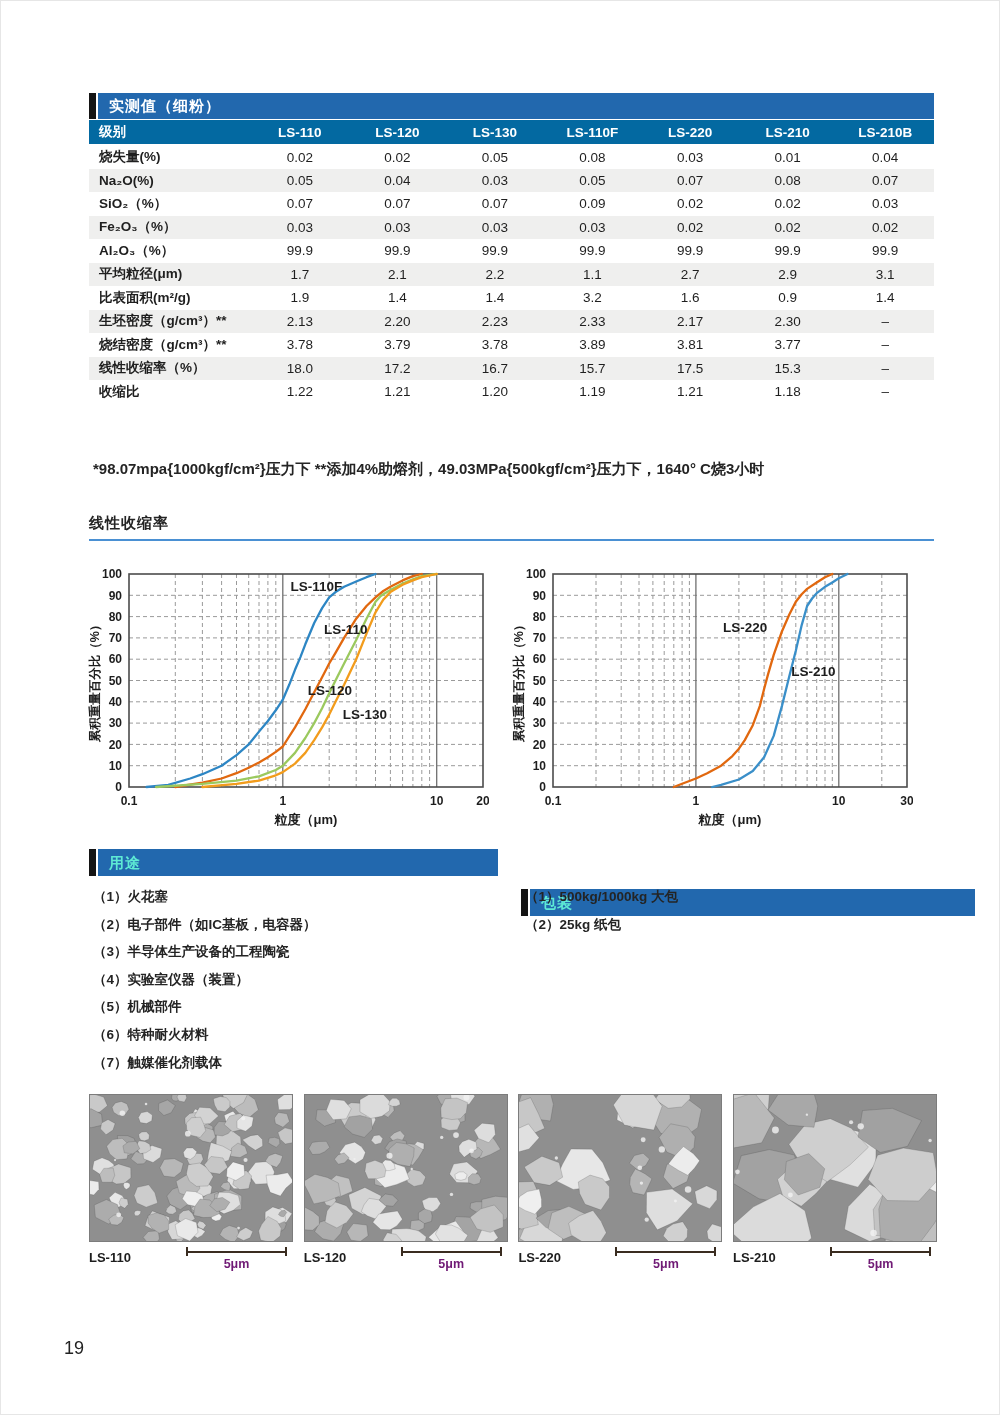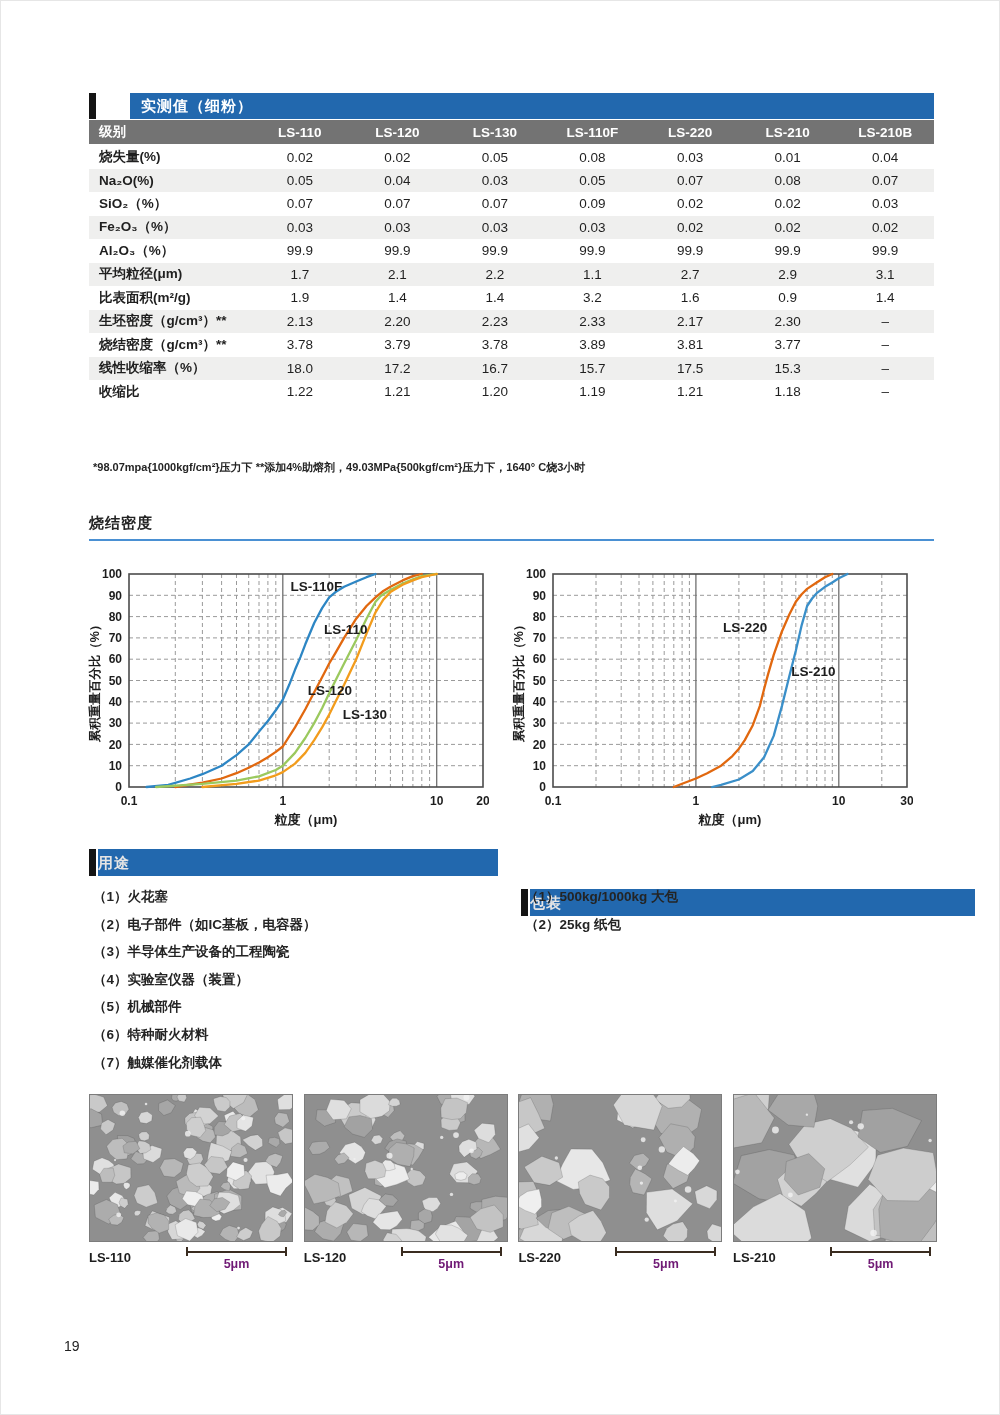--- a/index.html
+++ b/index.html
@@ -3,36 +3,36 @@
 <meta charset="utf-8">
 <style>
   * { margin:0; padding:0; box-sizing:border-box; }
   html,body { background:#ffffff; }
   body { font-family:"Liberation Sans","DejaVu Sans",sans-serif; color:#1e1e1e; }
   .page { position:relative; width:1000px; height:1415px; background:#fff; border:1px solid #e6e6e6; overflow:hidden; }
 
   
   .bar { position:absolute; display:flex; height:27px; }
   .bar .accent { width:7px; background:#141414; margin-right:2px; }
-  .bar .fill { flex:1; background:#2268ae; color:#e5e5e5; font-size:15px; font-weight:bold; line-height:27px; letter-spacing:1px; }
+  .bar .fill { flex:1; background:#2268ae; color:#5eead4; font-size:15px; font-weight:bold; line-height:27px; padding-left:11px; letter-spacing:1px; }
 
   
   .table-wrap { position:absolute; left:88px; top:92px; width:845px; }
   .table-wrap .tbar { position:relative; display:flex; height:26px; }
   .table-wrap .tbar .accent { width:7px; background:#141414; margin-right:2px; }
-  .table-wrap .tbar .fill { flex:1; background:#2268ae; color:#fff; font-size:15px; font-weight:bold; line-height:26px; padding-left:11px; letter-spacing:1px;margin-left:32px; }
+  .table-wrap .tbar .fill { flex:1; background:#2268ae; color:#fff; font-size:15px; font-weight:bold; line-height:26px; padding-left:11px; letter-spacing:1px; }
   table.spec { width:100%; border-collapse:collapse; table-layout:fixed; margin-top:1px; }
-  table.spec thead tr { height:25px; background:#737373; }
+  table.spec thead tr { height:25px; background:#0369a1; }
   table.spec th { color:#ffffff; font-size:13.5px; font-weight:600; text-align:center; border-bottom:2px solid #fff; }
   table.spec th.lab { text-align:left; padding-left:10px; }
   table.spec tbody tr { height:23.5px; }
   table.spec tbody tr:nth-child(even) { background:#efefee; }
   table.spec td { font-size:13.5px; color:#1f1f1f; text-align:center; border-bottom:1px solid #fff; padding:0; }
   table.spec td.lab { text-align:left; padding-left:10px; font-weight:600; }
-  .footnote { position:absolute; left:92px; top:459px; font-size:11px; font-weight:600; color:#242424; }
+  .footnote { position:absolute; left:92px; top:459px; font-size:15px; font-weight:600; color:#242424; }
 
   
   .dist-title { position:absolute; left:88px; top:513px; font-size:15px; font-weight:bold; color:#242424; letter-spacing:1px; }
   .dist-rule { position:absolute; left:88px; top:538px; width:845px; height:2px; background:#4a90d3; }
   .chart { position:absolute; }
   #chart-left { left:86px; top:556px; }
   #chart-right { left:510px; top:556px; }
 
   
   .plain-list { position:absolute; list-style:none; font-size:13.5px; font-weight:600; color:#242424; }
@@ -43,21 +43,21 @@
   
   .sem-fig { position:absolute; top:1093px; width:204px; }
   .sem-fig svg { display:block; width:204px; height:148px; background:#8f8f8f; border:1px solid #7c7c7c; }
   .sem-cap { position:relative; height:30px; margin-top:5px; }
   .sem-label { position:absolute; left:0; top:3px; font-size:13px; font-weight:600; color:#1d1d1d; }
   .scalebar { position:absolute; left:97px; top:0; width:101px; }
   .sb-line { height:9px; border-left:2px solid #3a2c20; border-right:2px solid #3a2c20;
              background:linear-gradient(#3a2c20,#3a2c20) center / 100% 2px no-repeat; }
   .sb-text { text-align:center; font-size:12.5px; font-weight:600; color:#701a75; margin-top:1px; }
 
-  .page-num { position:absolute; left:63px; top:1337px; font-size:14px; color:#222; }
+  .page-num { position:absolute; left:63px; top:1337px; font-size:18px; color:#222; }
 </style>
 </head>
 <body>
 
 <div class="page">
 
   <div class="table-wrap">
     <div class="tbar">
       <span class="accent"></span>
       <span class="fill">实测值（细粉）</span>
@@ -187,21 +187,21 @@
             <td>1.19</td>
             <td>1.21</td>
             <td>1.18</td>
             <td>–</td>
           </tr>
         </tbody>
     </table>
   </div>
   <div class="footnote">*98.07mpa{1000kgf/cm²}压力下 **添加4%助熔剂，49.03MPa{500kgf/cm²}压力下，1640° C烧3小时</div>
 
-  <div class="dist-title">烧结密度</div>
+  <div class="dist-title">线性收缩率</div>
   <div class="dist-rule"></div>
   <svg id="chart-left" class="chart" width="402" height="272" viewBox="0 0 402 272">
       <line x1="42" x2="396" y1="208.7" y2="208.7" stroke="#9a9a9a" stroke-width="1" stroke-dasharray="4,3"></line>
       <line x1="42" x2="396" y1="187.4" y2="187.4" stroke="#9a9a9a" stroke-width="1" stroke-dasharray="4,3"></line>
       <line x1="42" x2="396" y1="166.1" y2="166.1" stroke="#9a9a9a" stroke-width="1" stroke-dasharray="4,3"></line>
       <line x1="42" x2="396" y1="144.8" y2="144.8" stroke="#9a9a9a" stroke-width="1" stroke-dasharray="4,3"></line>
       <line x1="42" x2="396" y1="123.5" y2="123.5" stroke="#9a9a9a" stroke-width="1" stroke-dasharray="4,3"></line>
       <line x1="42" x2="396" y1="102.2" y2="102.2" stroke="#9a9a9a" stroke-width="1" stroke-dasharray="4,3"></line>
       <line x1="42" x2="396" y1="80.9" y2="80.9" stroke="#9a9a9a" stroke-width="1" stroke-dasharray="4,3"></line>
       <line x1="42" x2="396" y1="59.6" y2="59.6" stroke="#9a9a9a" stroke-width="1" stroke-dasharray="4,3"></line>

